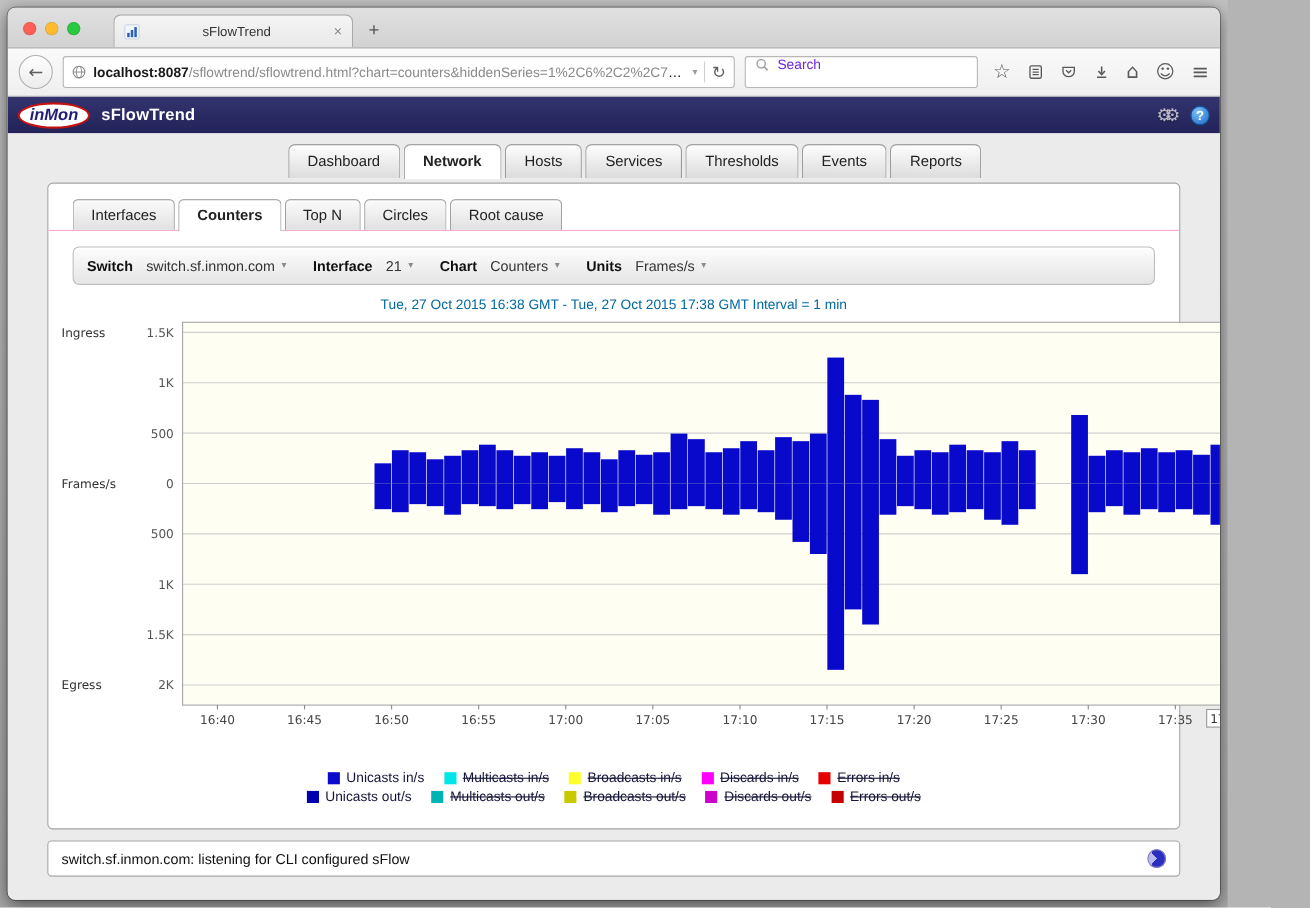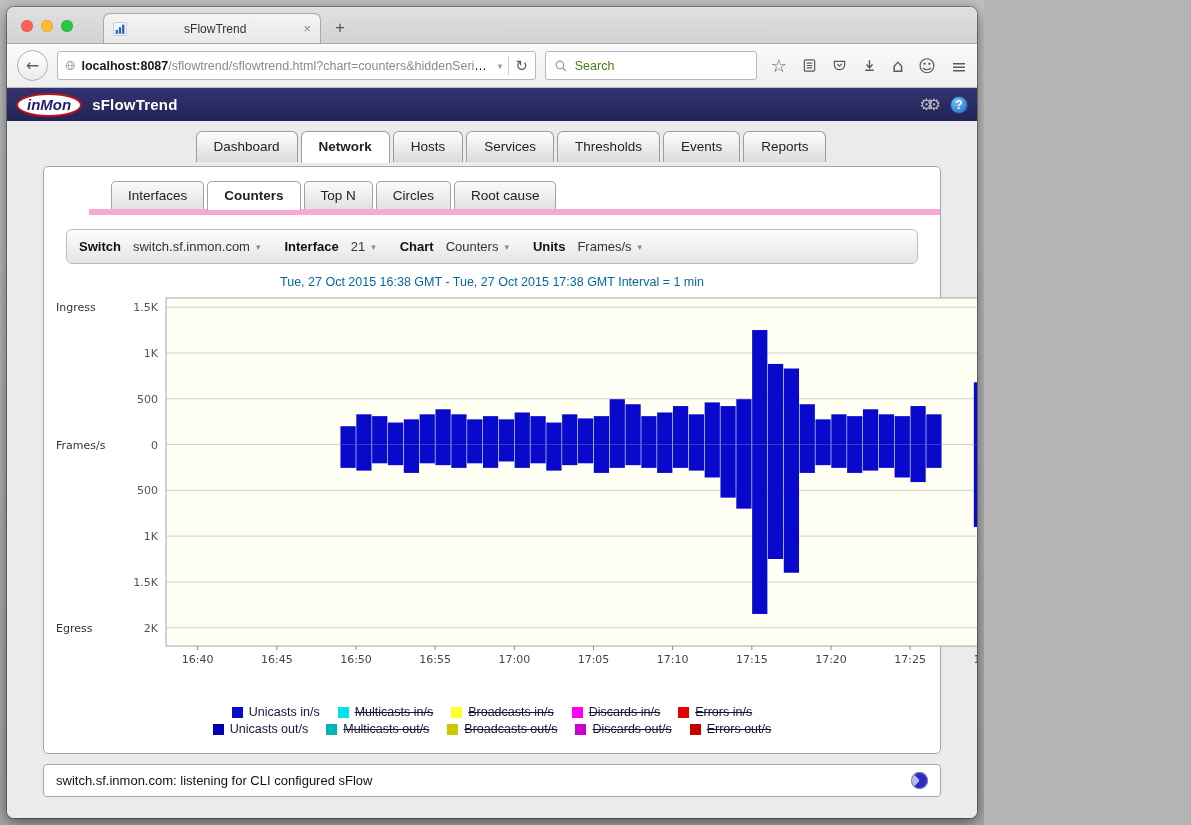--- a/index.html
+++ b/index.html
@@ -1,18 +1,18 @@
 <!DOCTYPE html>
 <html><head>
 <meta charset="utf-8">
 <style>
   * { box-sizing: border-box; margin: 0; padding: 0; }
   html, body { width: 1191px; height: 825px; }
   body { font-family: "Liberation Sans", "DejaVu Sans", sans-serif; background: #b4b4b4; }
-  .screen { position: relative; width: 984px; height: 825px; overflow: hidden;
+  .screen { position: relative; width: 1116px; height: 825px; overflow: hidden;
             background: linear-gradient(#c2c2c2, #a8a8a8); }
   .window { position: absolute; left: 7px; top: 7px; right: 7px; bottom: 7px;
             border-radius: 7px; overflow: hidden; background: #ebebeb;
             box-shadow: 0 4px 16px rgba(0,0,0,.55), 0 0 0 1px rgba(0,0,0,.3); }
 
   
   .tab-bar { height: 37px; background: linear-gradient(#e0e0e0, #d2d2d2);
              border-bottom: 1px solid #ababab; display: flex; align-items: flex-end;
              padding: 0 10px; position: relative; }
   .traffic-lights { position: absolute; left: 14px; top: 13px; display: flex; gap: 8px; }
@@ -39,22 +39,22 @@
                border: 1px solid #b7b7b7; border-radius: 3px; display: flex;
                align-items: center; padding: 0 7px; gap: 6px; font-size: 12.5px;
                white-space: nowrap; overflow: hidden; }
   .url-text { overflow: hidden; text-overflow: ellipsis; }
   .url-host { color: #1a1a1a; }
   .url-path { color: #8a8a8a; }
   .url-caret { margin-left: auto; color: #9a9a9a; font-size: 9px; }
   .url-divider { width: 1px; height: 19px; background: #d0d0d0; flex: none; }
   .reload-btn { color: #5f5f5f; font-size: 15px; flex: none; }
   .search-field { width: 212px; height: 29px; background: #fff; border: 1px solid #b7b7b7;
-                  border-radius: 3px; display: flex; align-items: center; gap: 7px;
-                  padding: 0 8px; font-size: 12.5px; color: #4d7c0f; flex: none; }
+                  border-radius: 3px; display: flex; align-items: flex-start; gap: 7px;
+                  padding: 0 8px; font-size: 12.5px; color: #6d28d9; flex: none; }
   .nav-icons { display: flex; align-items: center; gap: 15px; margin-left: 5px;
                color: #5a5a5a; flex: none; }
   .nav-icon-btn { display: flex; align-items: center; justify-content: center;
                   font-size: 16px; color: #5a5a5a; }
 
   
   .viewport { height: 731px; background: #ebebeb; }
   .app-header { height: 33px; background: linear-gradient(#33336f, #232359);
                 display: flex; align-items: center; padding: 0 9px; gap: 10px; }
   .inmon-logo { background: #fff; border: 2px solid #c31212; border-radius: 50%;
@@ -70,21 +70,21 @@
               display: flex; align-items: center; justify-content: center; }
 
   .main-tabs { display: flex; gap: 3px; padding: 10px 0 4px 38px; position: relative; z-index: 2; justify-content: center; }
   .main-tab { border: 1px solid #9c9c9c; border-bottom: none; border-radius: 6px 6px 0 0;
               padding: 7px 17px 8px; font-size: 13.5px; color: #222;
               background: linear-gradient(#fdfdfd, #dcdcdc); cursor: default; }
   .main-tab.active { background: #fff; font-weight: bold; margin-bottom: -1px; padding-bottom: 9px; }
 
   .content-panel { margin: 0 36px; height: 588px; background: #fff;
                    border: 1px solid #a6a6a6; border-radius: 5px; position: relative; }
-  .sub-tabs { display: flex; gap: 3px; padding: 14px 3px 0 22px; border-bottom: 6px solid #f9a8d4; margin-left: 45px; }
+  .sub-tabs { display: flex; gap: 3px; padding: 14px 3px 0 22px; border-bottom: 1px solid #f9a8d4; }
   .sub-tab { border: 1px solid #a2a2a2; border-bottom: none; border-radius: 5px 5px 0 0;
              padding: 6px 16px; font-size: 13.5px; color: #222;
              background: linear-gradient(#fbfbfb, #e1e1e1); }
   .sub-tab.active { background: #fff; font-weight: bold; margin-bottom: -1px; padding-bottom: 7px;
                     position: relative; z-index: 1; }
 
   .chart-toolbar { margin: 14px 22px 0; height: 35px; border: 1px solid #bdbdbd;
                    border-radius: 6px; background: linear-gradient(#fdfdfd, #e5e5e5);
                    box-shadow: inset 0 1px 0 #fff; display: flex; align-items: center;
                    padding: 0 12px; gap: 8px; font-size: 13px; }

